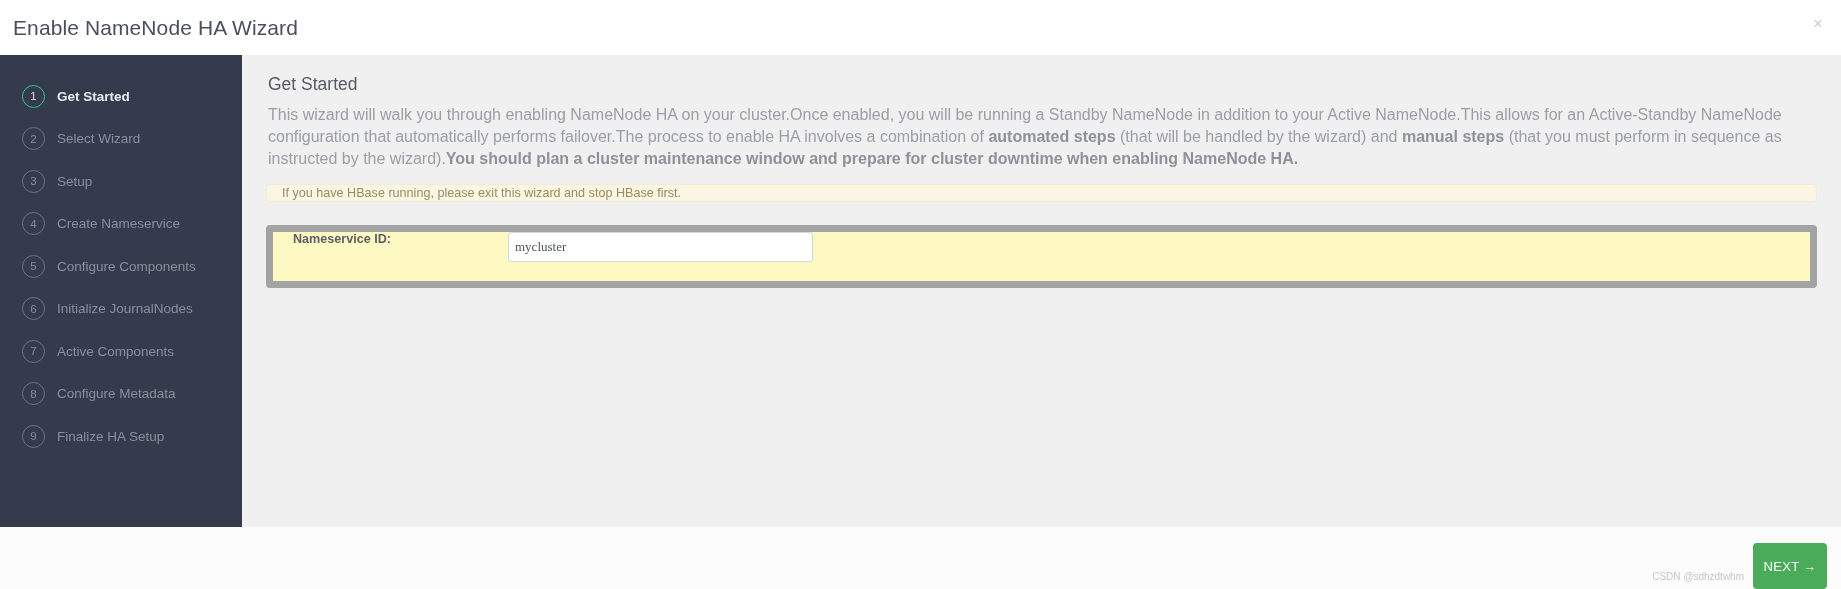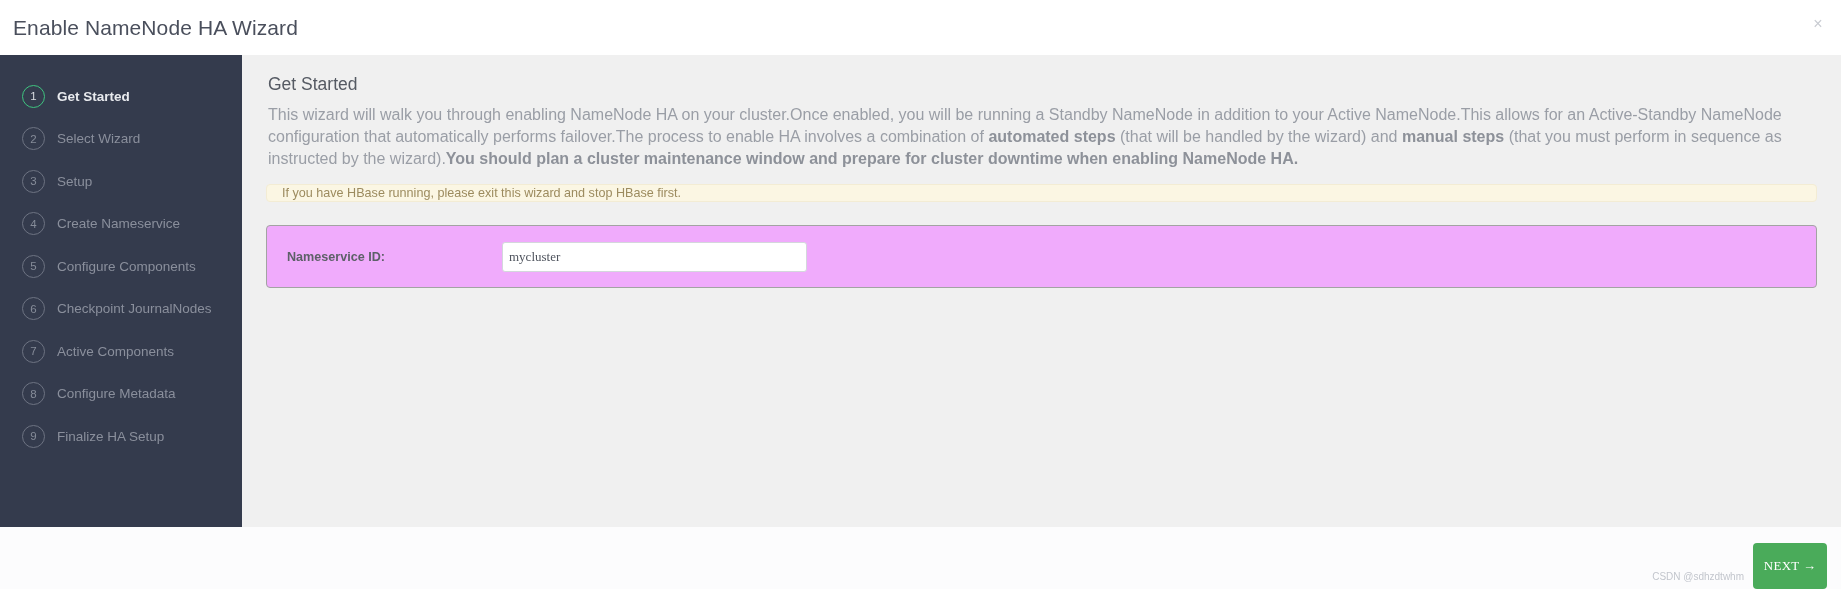--- a/index.html
+++ b/index.html
@@ -110,26 +110,26 @@
     background: #fbf6e3;
     border: 1px solid #f3ecd4;
     border-radius: 4px;
     padding: 1px 15px;
     font-size: 12.6px;
     color: #9c8b5f;
     margin-bottom: 23px;
   }
 
   .panel {
-    background: #f0abfc;
-    border: 1px solid #a3a3a3;
+    background: #fef9c3;
+    border: 7px solid #a3a3a3;
     border-radius: 4px;
     height: 63px;
     display: flex;
-    align-items: center;
+    align-items: flex-start;
     padding-left: 20px;
   }
   .field-label {
     font-size: 12.6px;
     color: #5d6068;
     font-weight: bold;
     width: 215px;
   }
   .field-input {
     width: 305px;
@@ -153,21 +153,21 @@
   }
   .next-button {
     position: absolute;
     right: 14px; top: 16px;
     width: 74px; height: 46px;
     background: #4aab5a;
     border: none;
     border-radius: 4px;
     color: #ffffff;
     font-size: 13px;
-    font-family: Liberation Serif, serif;
+    font-family: Liberation Sans, sans-serif;
     letter-spacing: 0.3px;
     cursor: pointer;
     display: flex;
     align-items: center;
     justify-content: center;
   }
 
   
   .watermark {
     position: absolute;
@@ -205,21 +205,21 @@
     <div class="step">
       <span class="step-num">4</span>
       <span class="step-label">Create Nameservice</span>
     </div>
     <div class="step">
       <span class="step-num">5</span>
       <span class="step-label">Configure Components</span>
     </div>
     <div class="step">
       <span class="step-num">6</span>
-      <span class="step-label">Checkpoint JournalNodes</span>
+      <span class="step-label">Initialize JournalNodes</span>
     </div>
     <div class="step">
       <span class="step-num">7</span>
       <span class="step-label">Active Components</span>
     </div>
     <div class="step">
       <span class="step-num">8</span>
       <span class="step-label">Configure Metadata</span>
     </div>
     <div class="step">

